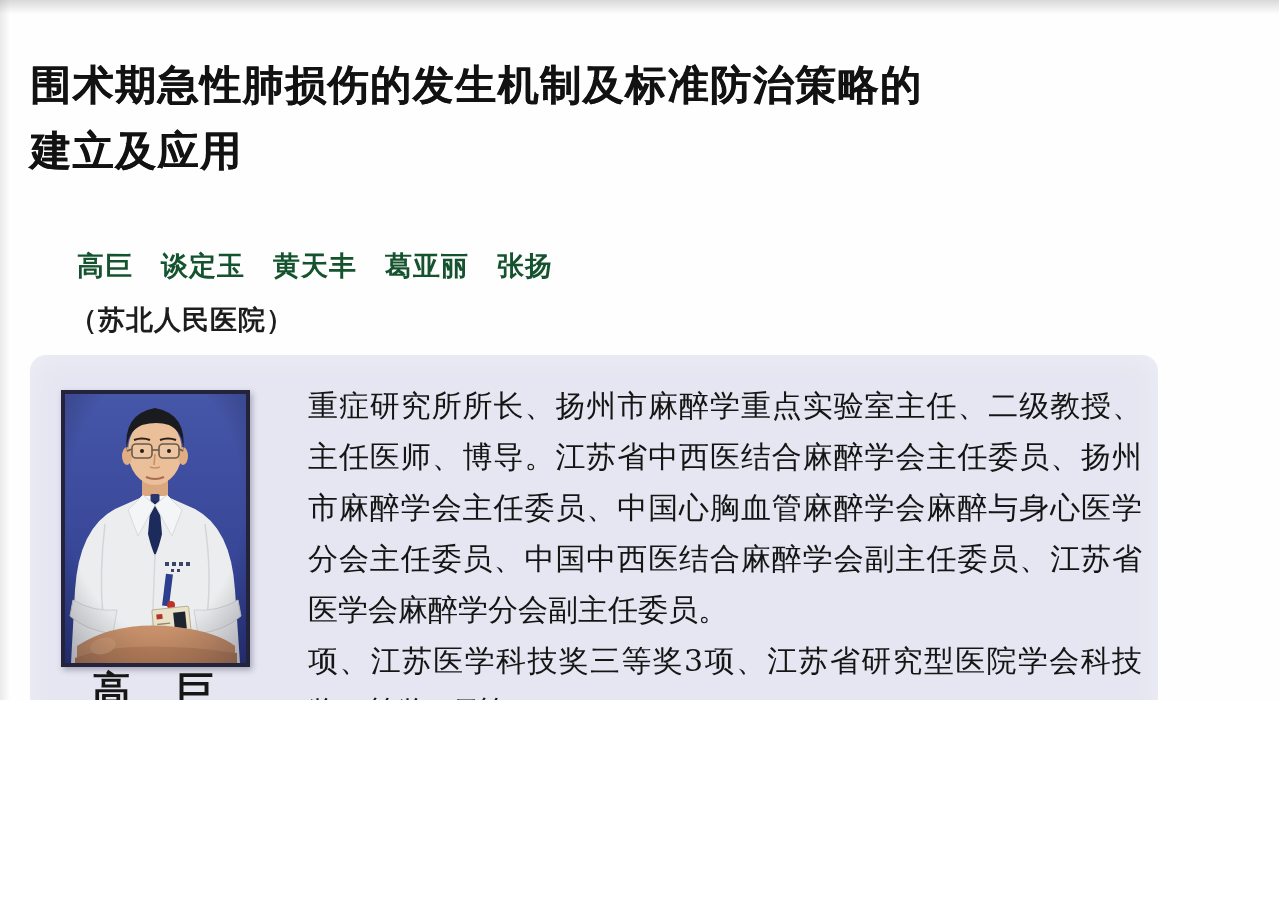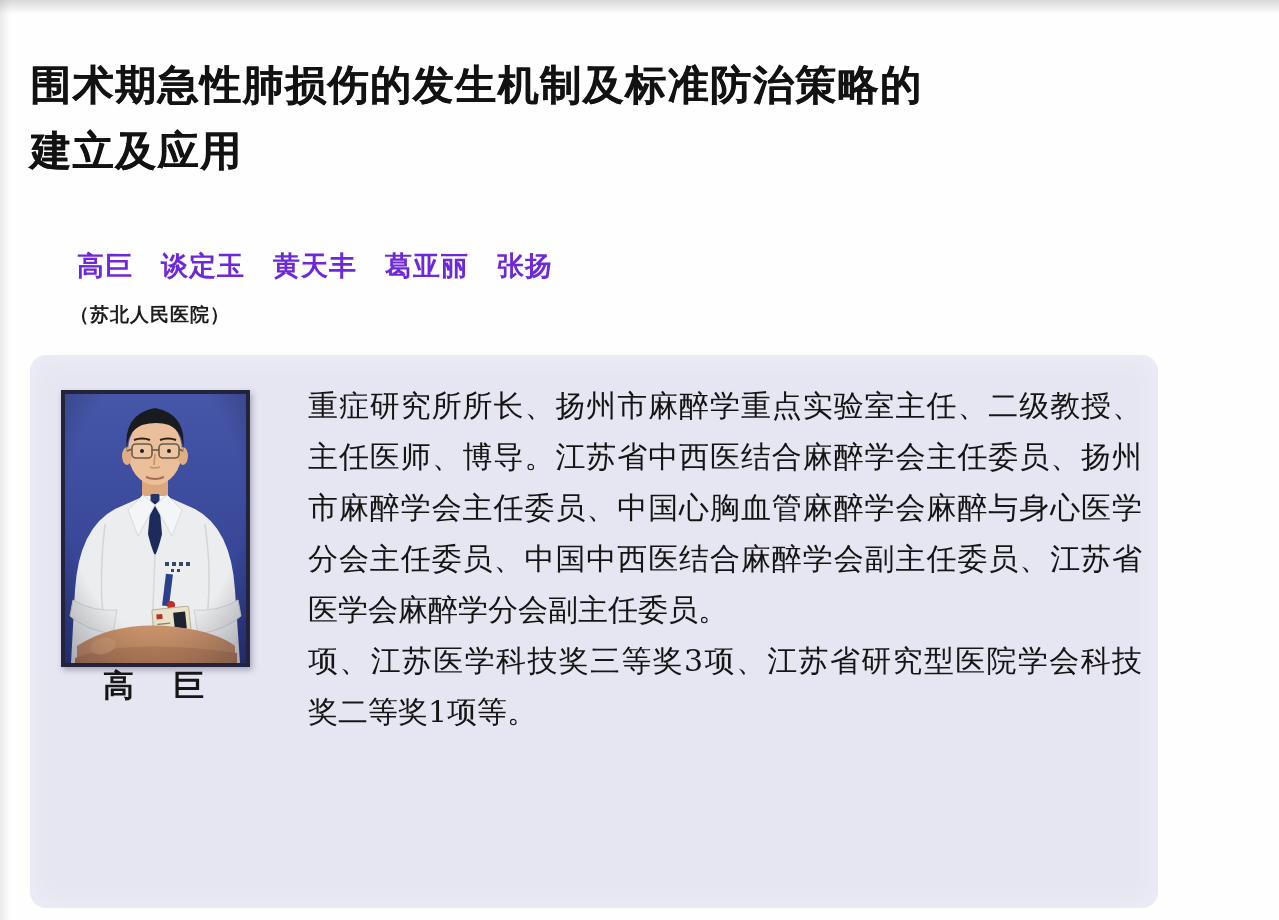--- a/index.html
+++ b/index.html
@@ -1,20 +1,20 @@
 <!DOCTYPE html>
 <html><head>
 <meta charset="utf-8">
 <style>
   * { margin: 0; padding: 0; box-sizing: border-box; }
   html, body { background: #ffffff; }
   .page {
     position: relative;
     width: 1279px;
-    height: 920px;
+    height: 700px;
     background: #fefefe;
     overflow: hidden;
     font-family: "DejaVu Serif", serif;
     color: #1b1b1b;
   }
   .top-shade {
     position: absolute; top: 0; left: 0; right: 0; height: 14px;
     background: linear-gradient(to bottom, rgba(120,120,125,0.28), rgba(255,255,255,0));
   }
   .side-shade {
@@ -31,26 +31,26 @@
     letter-spacing: 1.5px;
     color: #121212;
     text-shadow: 0.5px 0 0 #121212;
   }
   .authors {
     position: absolute;
     left: 77px; top: 248px;
     font-size: 27px;
     font-weight: 700;
     letter-spacing: 1px;
-    color: #6d28d9;
+    color: #14532d;
   }
   .affiliation {
     position: absolute;
     left: 70px; top: 302px;
-    font-size: 19px;
+    font-size: 27px;
     font-weight: 700;
     letter-spacing: 1px;
     color: #1d1d1d;
   }
   .profile-card {
     position: absolute;
     left: 30px; top: 355px;
     width: 1128px; height: 553px;
     background: #e6e6f2;
     border-radius: 16px;
@@ -63,21 +63,21 @@
     border: 4px solid #23233b;
     background: #34439a;
     box-shadow: 2px 3px 6px rgba(40,40,70,0.35);
   }
   .photo-frame svg { display: block; }
   .profile-name {
     position: absolute;
     left: 31px; top: 310px;
     width: 189px;
     text-align: center;
-    font-size: 31px;
+    font-size: 38px;
     font-weight: 800;
     letter-spacing: 4px;
     color: #161616;
     font-family: "DejaVu Sans", sans-serif;
   }
   .bio {
     position: absolute;
     left: 278px; top: 25px;
     width: 834px;
     font-size: 30px;

